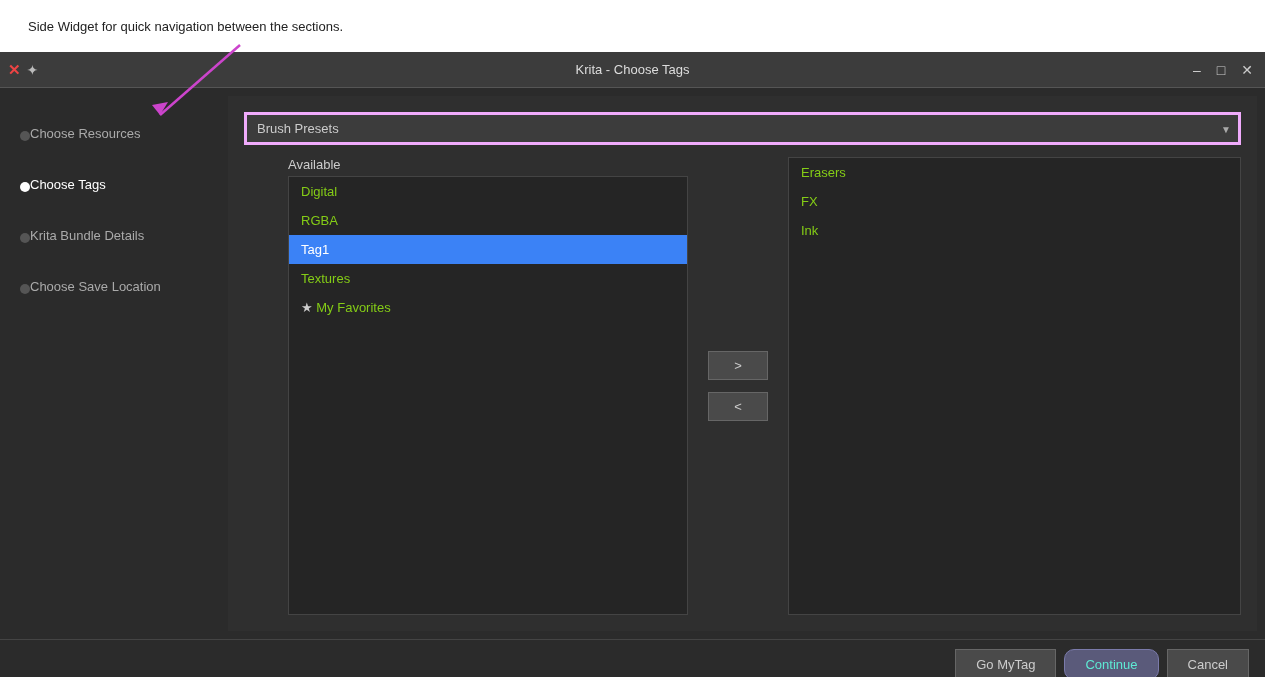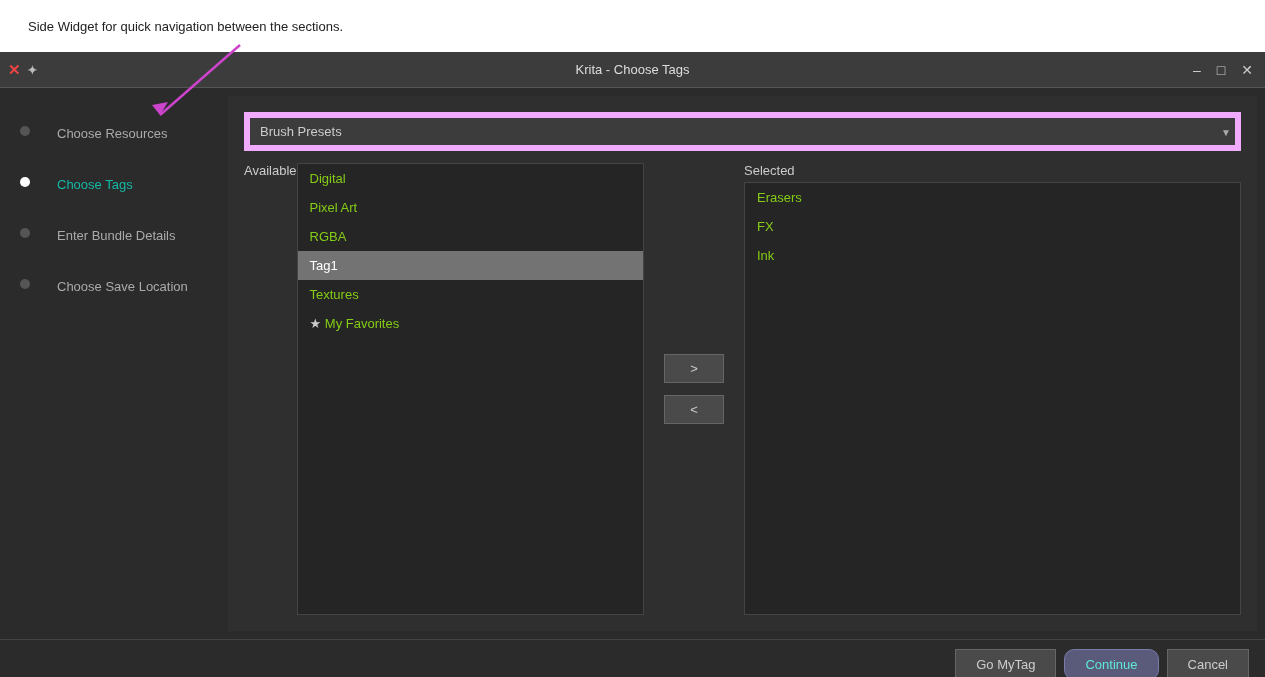--- a/index.html
+++ b/index.html
@@ -76,28 +76,28 @@
       width: 228px;
       background: #2b2b2b;
       padding: 20px 0;
       display: flex;
       flex-direction: column;
       gap: 0;
       flex-shrink: 0;
     }
     .sidebar-item {
       display: flex;
-      align-items: flex-start;
-      gap: 27px;
+      align-items: flex-end;
+      gap: 0;
       padding: 18px 20px;
       color: #aaa;
       cursor: pointer;
     }
     .sidebar-item.active {
-      color: #14b8a6;
+      color: #ffffff;
     }
     .sidebar-dot {
       width: 10px;
       height: 10px;
       border-radius: 50%;
       background: #555;
       flex-shrink: 0;
     }
     .sidebar-item.active .sidebar-dot {
       background: #fff;
@@ -111,21 +111,21 @@
       flex: 1;
       background: #2f2f2f;
       display: flex;
       flex-direction: column;
       padding: 16px;
       gap: 12px;
       margin: 8px 8px 8px 0;
     }
     .dropdown {
       background: #3c3c3c;
-      border: 6px solid #f0abfc;
+      border: 3px solid #f0abfc;
       color: #ccc;
       padding: 6px 10px;
       width: 100%;
       font-size: 13px;
       appearance: none;
       cursor: pointer;
       display: flex;
       align-items: center;
       justify-content: space-between;
     }
@@ -165,31 +165,33 @@
       min-height: 0;
     }
 
     .list-item {
       padding: 7px 12px;
       cursor: pointer;
       color: #84cc16;
       font-size: 13px;
     }
     .list-item.selected {
-      background: #737373;
+      background: #3b82f6;
       color: #fff;
     }
     .list-item.star::before {
       content: '★ ';
       color: #ccc;
     }
 
     .available-section {
       flex: 0 0 400px;
       display: flex;
+      flex-direction: column;
+      margin-left: 44px;
     }
 
     .transfer-buttons {
       display: flex;
       flex-direction: column;
       justify-content: center;
       align-items: center;
       gap: 12px;
       padding: 0 16px;
       flex: 0 0 100px;
@@ -289,21 +291,21 @@
     <div class="sidebar-item">
       <div class="sidebar-dot"></div>
       <span class="sidebar-item-label">Choose Resources</span>
     </div>
     <div class="sidebar-item active">
       <div class="sidebar-dot"></div>
       <span class="sidebar-item-label">Choose Tags</span>
     </div>
     <div class="sidebar-item">
       <div class="sidebar-dot"></div>
-      <span class="sidebar-item-label">Enter Bundle Details</span>
+      <span class="sidebar-item-label">Krita Bundle Details</span>
     </div>
     <div class="sidebar-item">
       <div class="sidebar-dot"></div>
       <span class="sidebar-item-label">Choose Save Location</span>
     </div>
   </div>
 
   <div class="content-area">
 
     <div class="dropdown-wrapper">
@@ -314,35 +316,33 @@
         <option>Palettes</option>
       </select>
     </div>
 
     <div class="lists-row">
 
       <div class="available-section">
         <div class="list-label">Available</div>
         <div class="list-box">
           <div class="list-item">Digital</div>
-          <div class="list-item">Pixel Art</div>
           <div class="list-item">RGBA</div>
           <div class="list-item selected">Tag1</div>
           <div class="list-item">Textures</div>
           <div class="list-item star">My Favorites</div>
         </div>
       </div>
 
       <div class="transfer-buttons">
         <button class="transfer-btn">&gt;</button>
         <button class="transfer-btn">&lt;</button>
       </div>
 
       <div class="selected-section">
-        <div class="list-label">Selected</div>
         <div class="list-box">
           <div class="list-item">Erasers</div>
           <div class="list-item">FX</div>
           <div class="list-item">Ink</div>
         </div>
       </div>
 
     </div>
   </div>
 </div>

